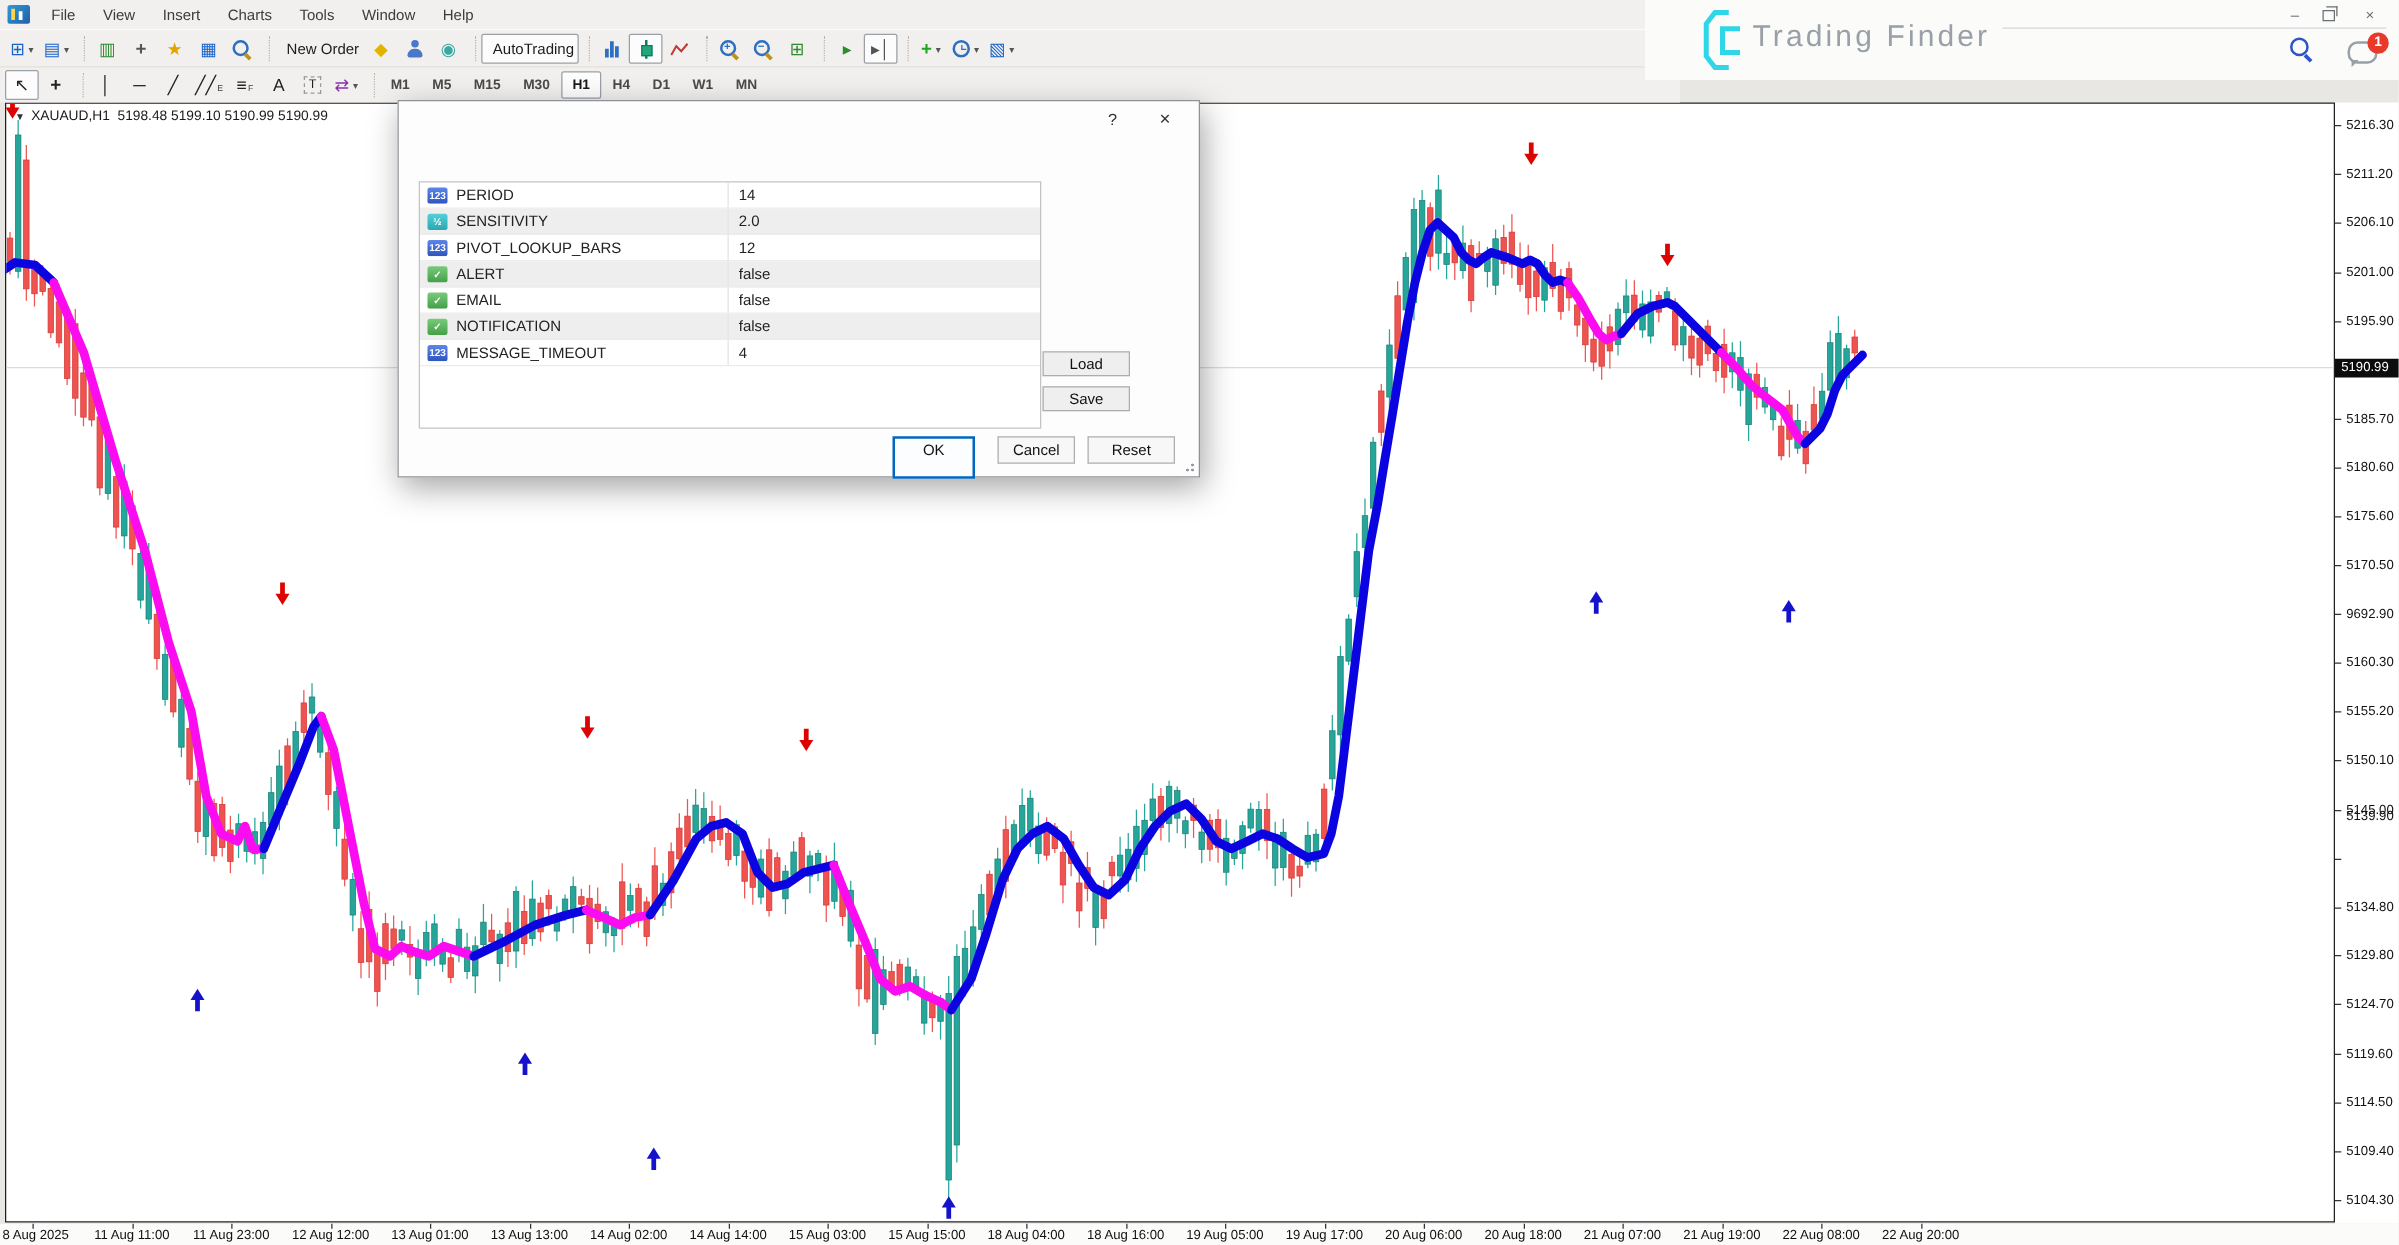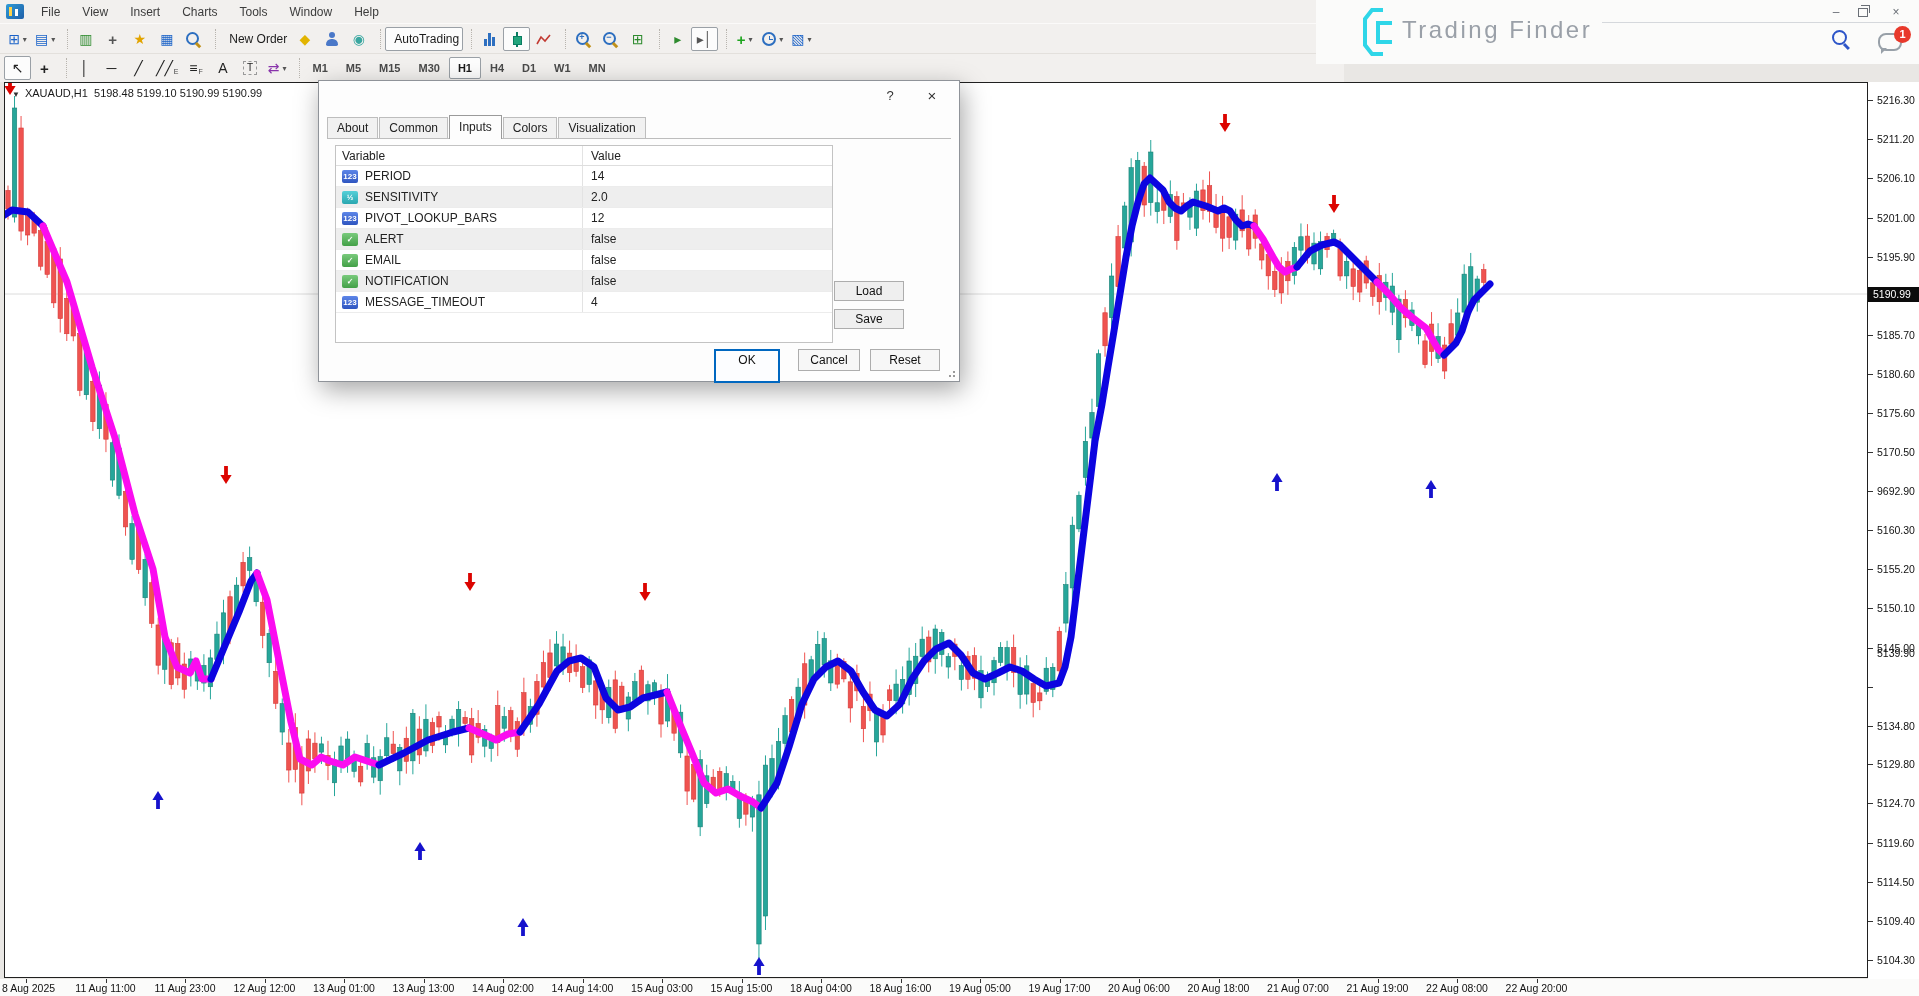--- a/index.html
+++ b/index.html
@@ -871,26 +871,21 @@
     <div class="tlab" style="left: 1377.5px; transform: translateX(-50%);">21 Aug 19:00</div>
     <div class="ttick" style="left: 1457px;"></div>
     <div class="tlab" style="left: 1457px; transform: translateX(-50%);">22 Aug 08:00</div>
     <div class="ttick" style="left: 1536.5px;"></div>
     <div class="tlab" style="left: 1536.5px; transform: translateX(-50%);">22 Aug 20:00</div>
   </div>
 
 <div id="dialog">
   <div id="dlg-help">?</div>
   <div id="dlg-close">×</div>
-  <div id="tabs"><span class="tab">About</span><span class="tab">Common</span><span class="tab active">Inputs</span><span class="tab">Colors</span><span class="tab">Visualization</span></div>
   <div id="param-table">
-      <div class="trow head">
-        <div class="cname">Variable</div>
-        <div class="cval">Value</div>
-      </div>
       <div class="trow">
         <div class="cname">
           <span class="pic ic-123">123</span>
           <span>PERIOD</span>
         </div>
         <div class="cval">14</div>
       </div>
       <div class="trow odd">
         <div class="cname">
           <span class="pic ic-half">½</span>

